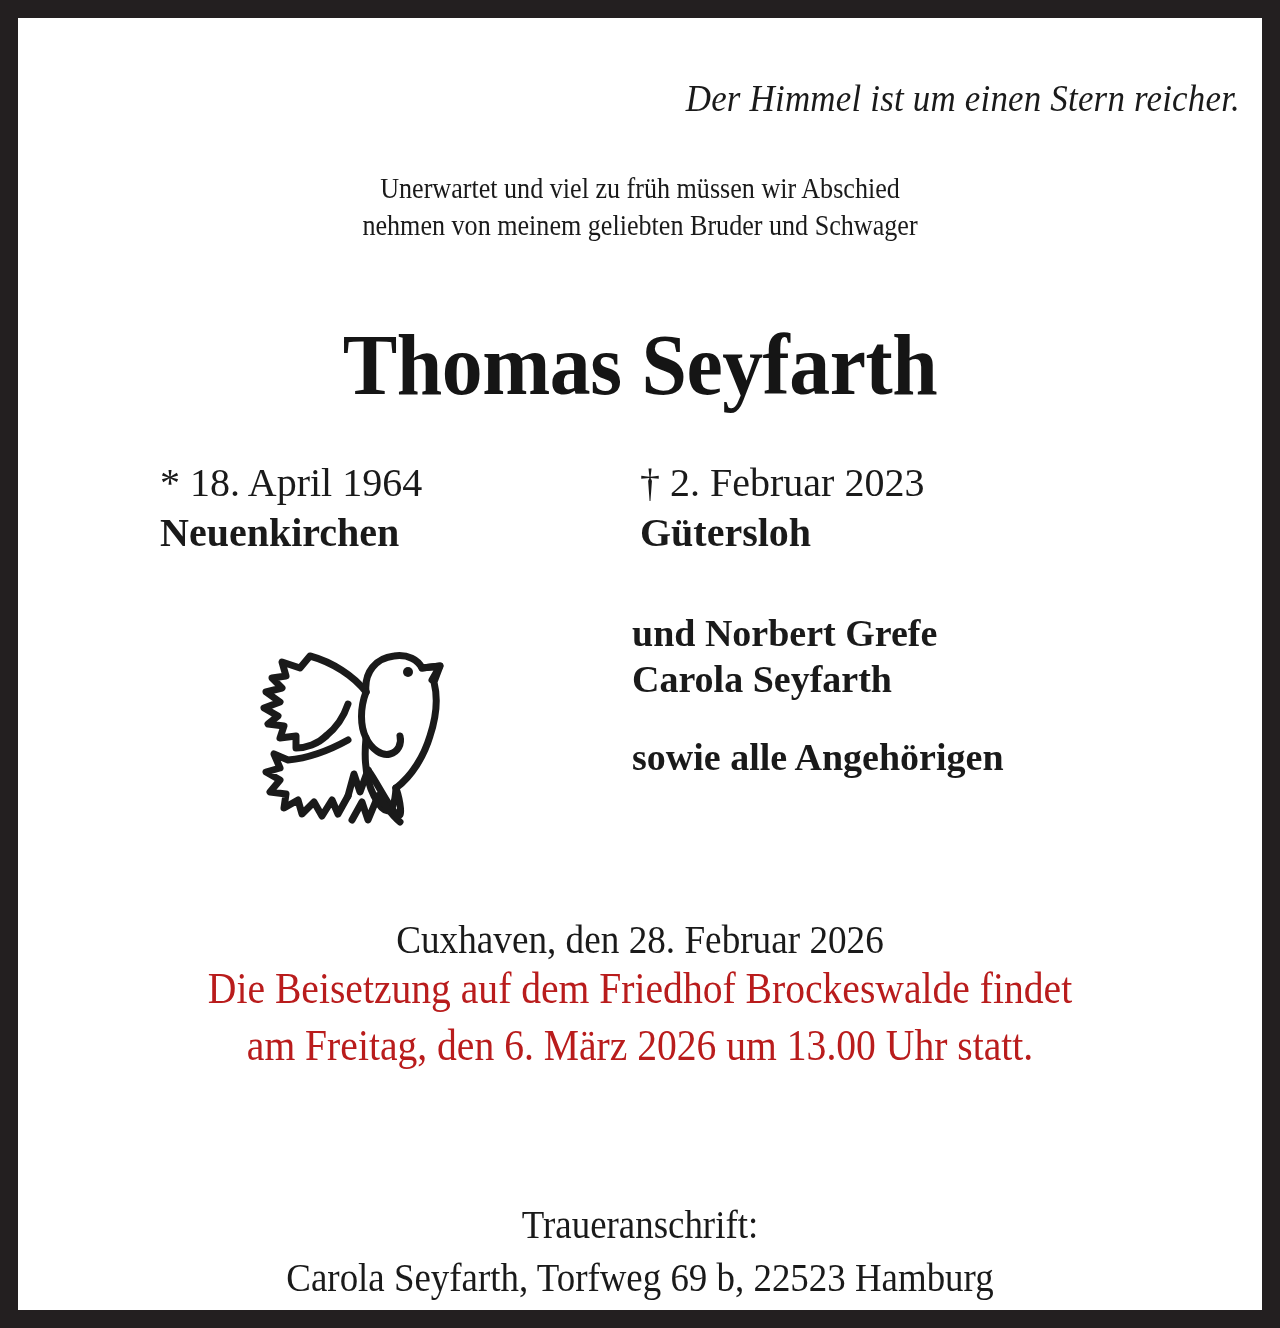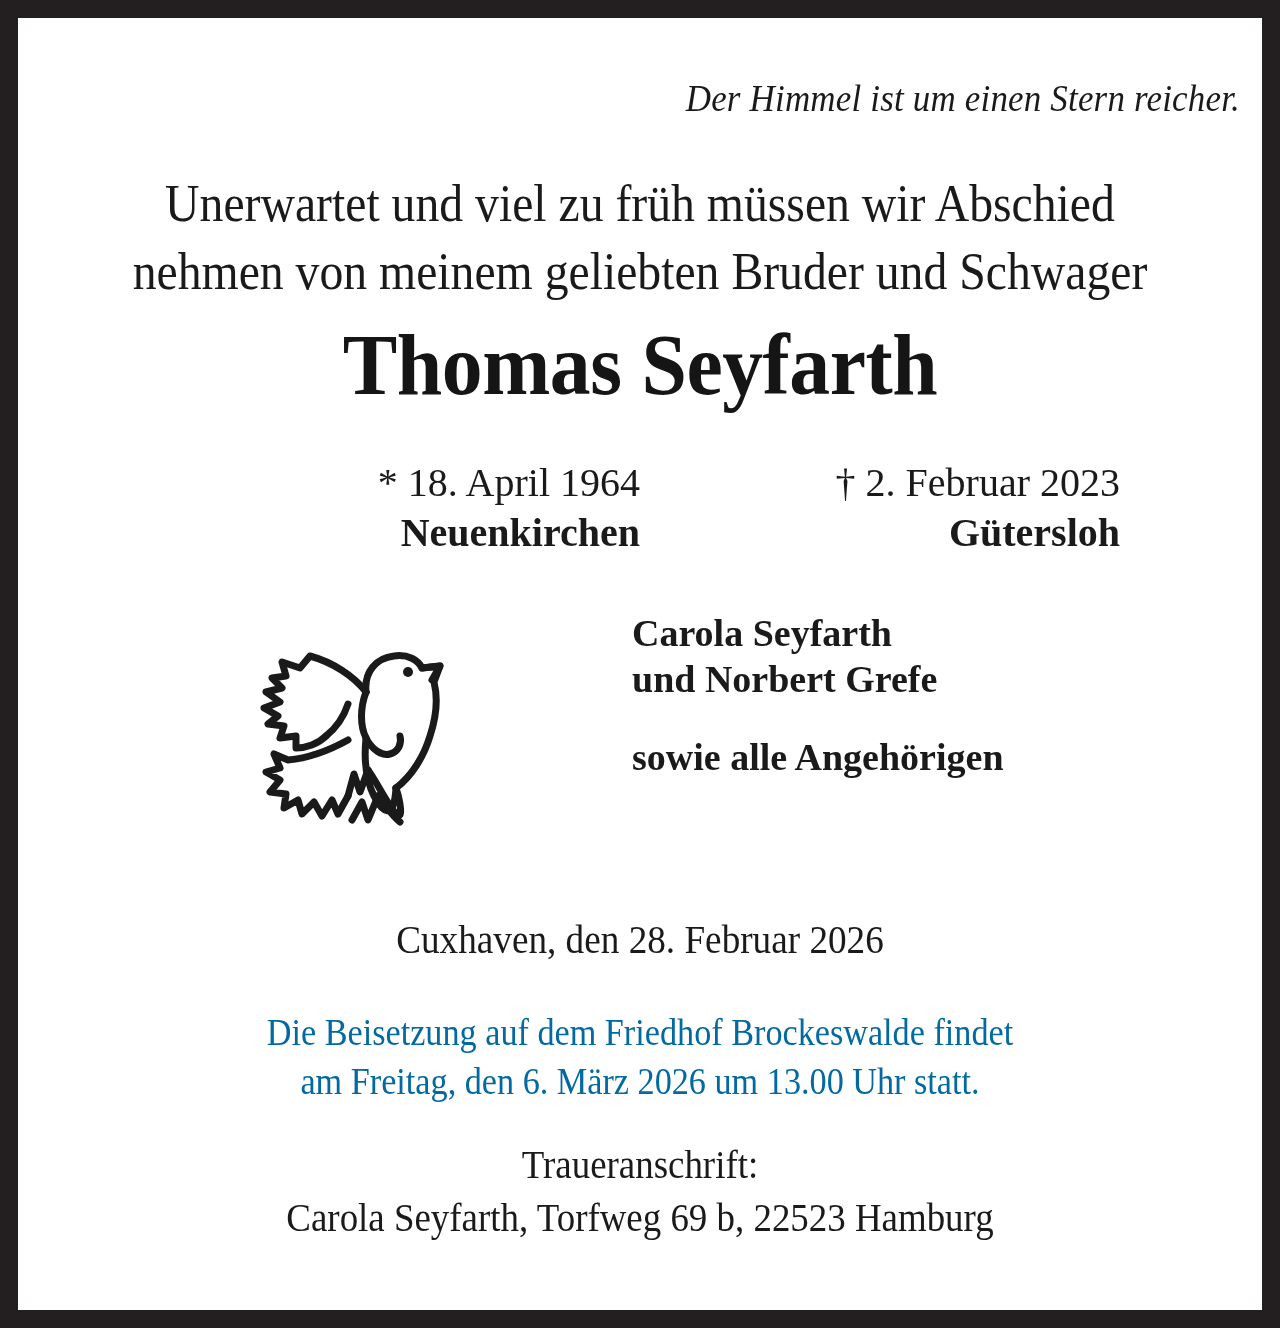--- a/index.html
+++ b/index.html
@@ -47,21 +47,21 @@
     white-space: nowrap;
   }
 
   
   .intro {
     position: absolute;
     left: 40px;
     right: 40px;
     top: 152px;
     text-align: center;
-    font-size: 53px;
+    font-size: 29px;
     line-height: 1.28;
     color: #1a1a1a;
   }
   .intro .ln {
     display: block;
     white-space: nowrap;
     transform: scaleX(0.90);
   }
 
   
@@ -87,21 +87,21 @@
     right: 0;
     top: 440px;
     display: flex;
     justify-content: center;
     font-size: 40px;
     line-height: 1.25;
     color: #1a1a1a;
   }
   .dates .col {
     width: 480px;
-    text-align: right;
+    text-align: left;
   }
   .dates .col .l1 { display: block; white-space: nowrap; }
   .dates .col .l2 { display: block; white-space: nowrap; font-weight: bold; }
 
   
   .mid {
     position: absolute;
     left: 0;
     right: 0;
     top: 592px;
@@ -158,38 +158,38 @@
     color: #1a1a1a;
     white-space: nowrap;
     transform: scaleX(0.93);
   }
 
   
   .funeral {
     position: absolute;
     left: 30px;
     right: 30px;
-    top: 990px;
-    text-align: center;
-    font-size: 38px;
+    top: 942px;
+    text-align: center;
+    font-size: 44px;
     line-height: 1.3;
-    color: #0369a1;
+    color: #b91c1c;
   }
   .funeral .ln {
     display: block;
     white-space: nowrap;
     transform: scaleX(0.90);
   }
 
   
   .address {
     position: absolute;
     left: 30px;
     right: 30px;
-    top: 1120px;
+    top: 1180px;
     text-align: center;
     font-size: 41px;
     line-height: 1.3;
     color: #1a1a1a;
   }
   .address .ln {
     display: block;
     white-space: nowrap;
     transform: scaleX(0.90);
   }
@@ -251,22 +251,22 @@
           <path d="M134 172 L140 150 L146 168 L154 146"></path>
           <path d="M138 196 L148 178 L154 196 L164 172"></path>
 
           <path d="M154 146 C164 160 172 178 182 190 C190 198 186 176 182 164"></path>
           <path d="M164 172 C172 182 178 192 186 198"></path>
         </svg>
       </div>
 
       <div class="memorial">
         <div class="mem-names">
+          <span>und Norbert Grefe</span>
           <span>Carola Seyfarth</span>
-          <span>und Norbert Grefe</span>
         </div>
         <div class="mem-rest">sowie alle Angehörigen</div>
       </div>
 
     </div>
 
     <div class="placedate">Cuxhaven, den 28. Februar 2026</div>
 
     <div class="funeral">
       <span class="ln">Die Beisetzung auf dem Friedhof Brockeswalde findet</span>

